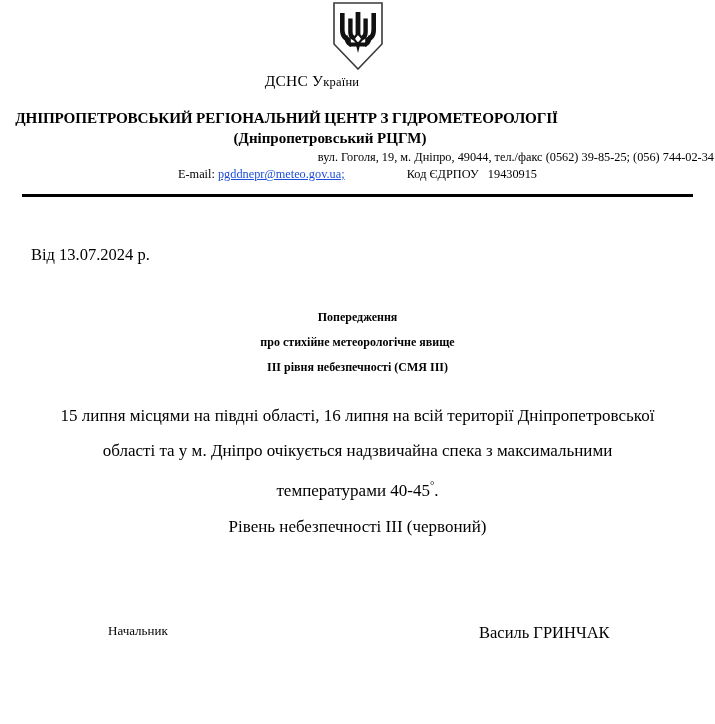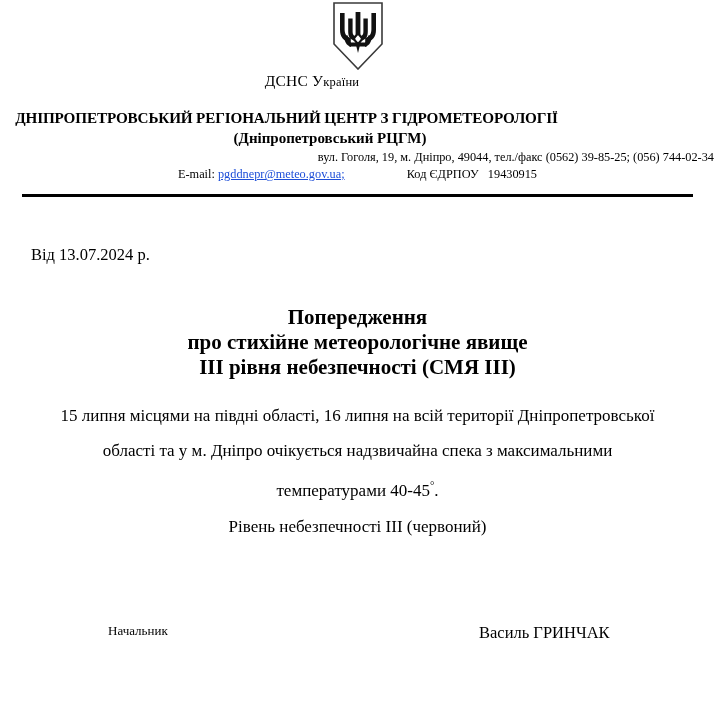--- a/index.html
+++ b/index.html
@@ -123,21 +123,21 @@
   
   .title-block {
     position: absolute;
     top: 305px;
     left: 0;
     width: 715px;
     text-align: center;
   }
   .title-block .t-line {
     font-weight: bold;
-    font-size: 21px;
+    font-size: 12px;
     line-height: 25px;
     white-space: nowrap;
   }
 
   
   .body-block {
     position: absolute;
     top: 398px;
     left: 0;
     width: 715px;

